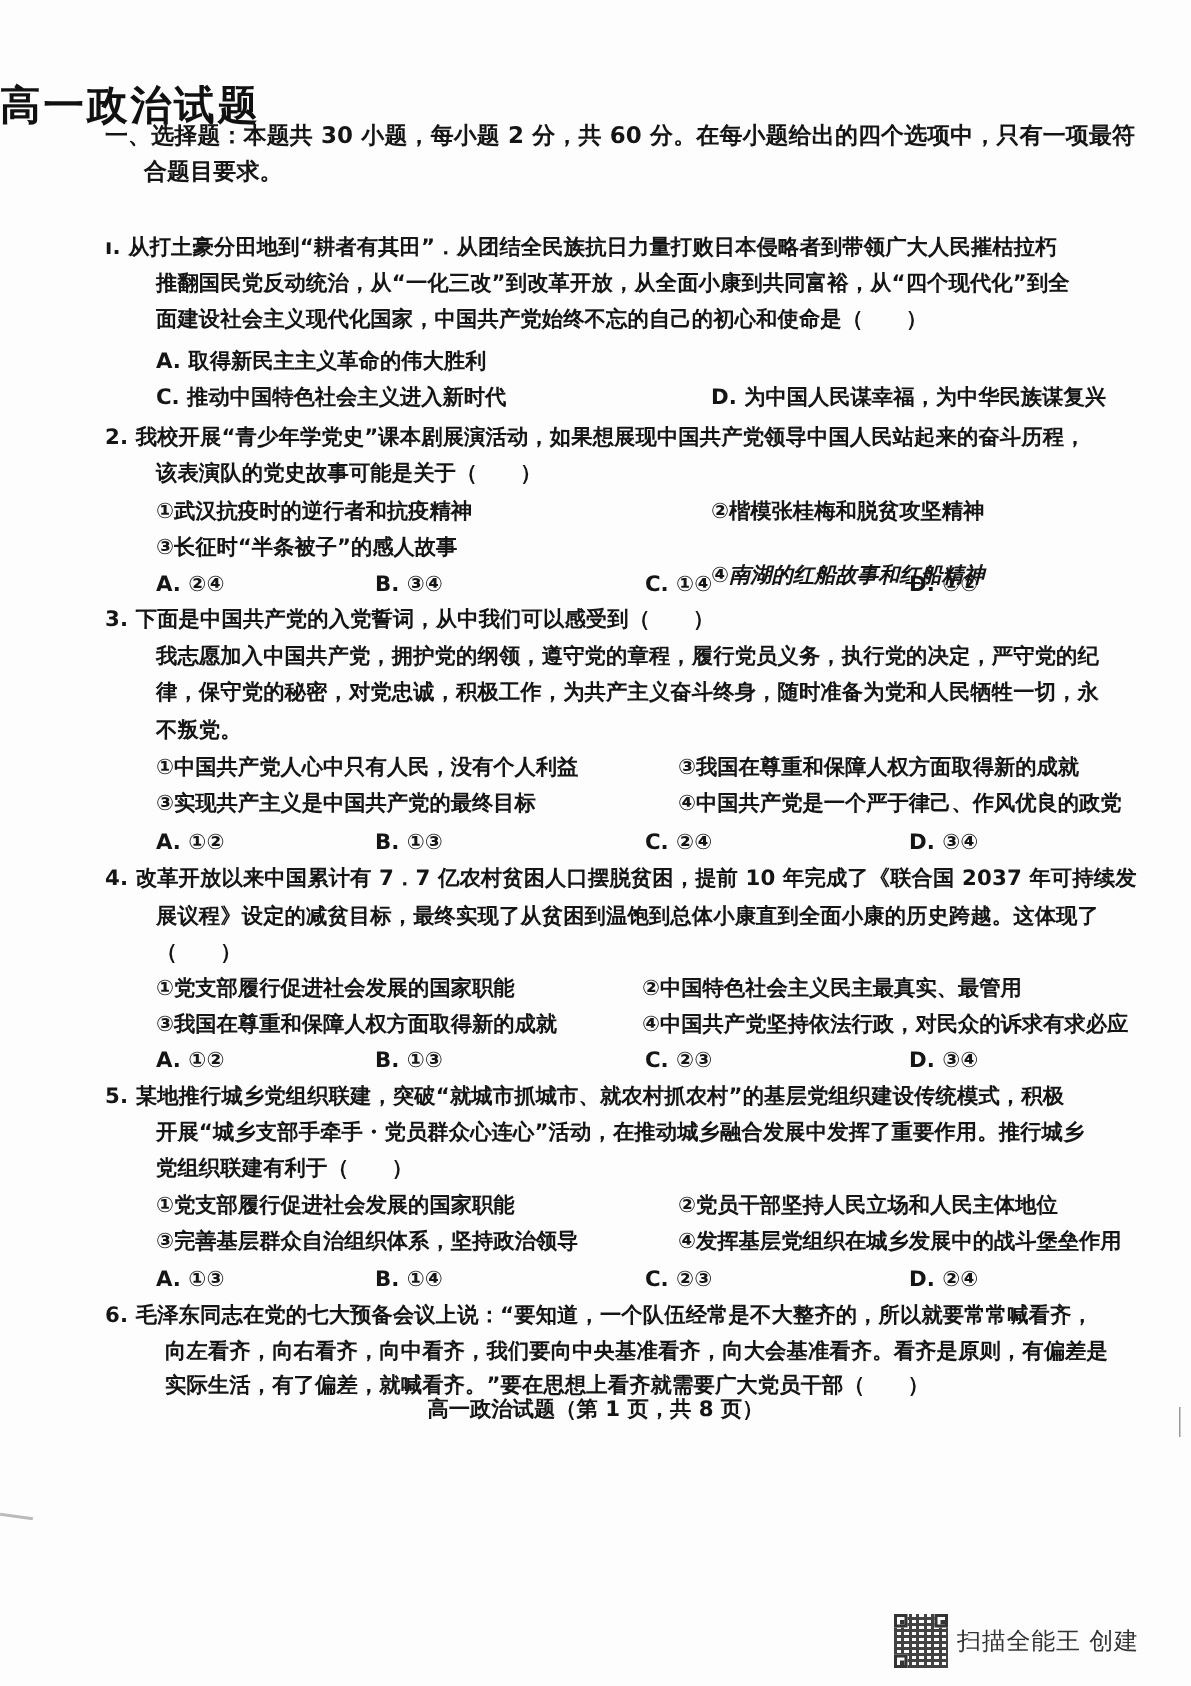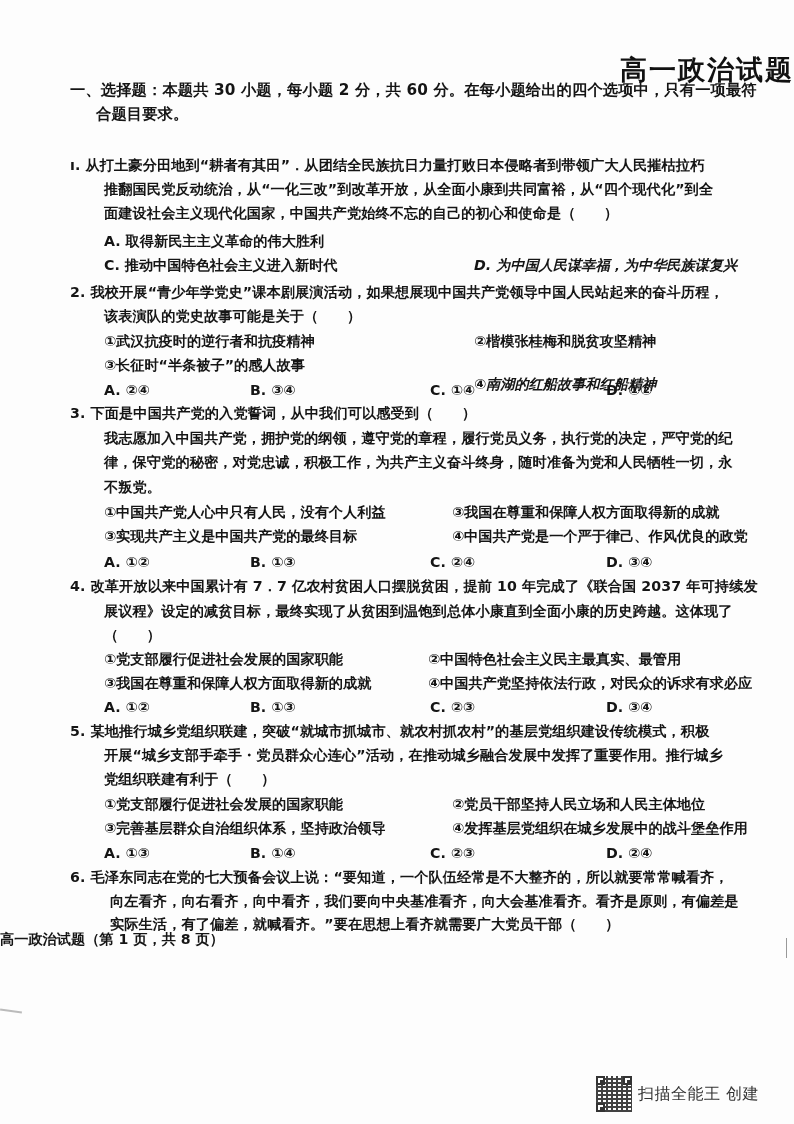--- a/index.html
+++ b/index.html
@@ -1,31 +1,31 @@
 <!DOCTYPE html>
 <html><head>
 <meta charset="utf-8">
 <style>
   html, body { margin: 0; padding: 0; background: #ffffff; }
   body { width: 794px; height: 1124px; position: relative; overflow: hidden;
          font-family: "DejaVu Sans", "Liberation Sans", sans-serif; color: #111; }
   .page { position: absolute; left: 0; top: 0; width: 794px; height: 1124px; background: #fdfdfd; }
-  .title { position: absolute; left: 0; width: 794px; top: 52px; text-align: right;
+  .title { position: absolute; left: 0; width: 794px; top: 52px; text-align: left;
            font-size: 27px; font-weight: bold; letter-spacing: 2px; color: #111; }
   .line { position: absolute; white-space: nowrap; font-size: 14.2px; font-weight: bold;
           line-height: 20px; color: #151515; letter-spacing: 0.1px; }
   .section { font-size: 15.3px; }
   .q { left: 70px; }
   .cont { left: 104px; }
   .opt { position: absolute; white-space: nowrap; font-size: 14.2px; font-weight: bold; line-height: 20px; color: #151515; }
   .c1 { left: 104px; }
   .c2 { left: 474px; }
   .c2b { left: 452px; }
   .a1 { left: 104px; } .a2 { left: 250px; } .a3 { left: 430px; } .a4 { left: 606px; }
-  .footer { position: absolute; left: 0; width: 794px; top: 930px; 
+  .footer { position: absolute; left: 0; width: 794px; top: 930px; text-align: center;
             font-size: 14.2px; font-weight: bold; color: #151515; }
   .watermark { position: absolute; left: 596px; top: 1076px; display: flex; align-items: center; gap: 6px; }
   .qr { width: 36px; height: 36px; position: relative;
         background:
           repeating-linear-gradient(90deg, #222 0 2px, transparent 2px 5px),
           repeating-linear-gradient(0deg, #222 0 2px, #fff 2px 4px);
         opacity: 0.85; }
   .qr .fp { position: absolute; width: 9px; height: 9px; border: 2px solid #111; background: #fff; box-sizing: border-box; }
   .qr .fp::after { content: ""; position: absolute; left: 2px; top: 2px; width: 3px; height: 3px; background: #111; }
   .wm-text { font-size: 16px; color: #333; font-weight: normal; letter-spacing: 0.5px; }
@@ -40,21 +40,21 @@
   <div class="title">高一政治试题</div>
 
   <div class="line section q" style="top:80px;">一、选择题：本题共 30 小题，每小题 2 分，共 60 分。在每小题给出的四个选项中，只有一项最符</div>
   <div class="line section cont" style="top:104px;left:96px;">合题目要求。</div>
 
   <div class="line q" style="top:155px;">ı. 从打土豪分田地到“耕者有其田”．从团结全民族抗日力量打败日本侵略者到带领广大人民摧枯拉朽</div>
   <div class="line cont" style="top:179px;">推翻国民党反动统治，从“一化三改”到改革开放，从全面小康到共同富裕，从“四个现代化”到全</div>
   <div class="line cont" style="top:203px;">面建设社会主义现代化国家，中国共产党始终不忘的自己的初心和使命是（　　）</div>
   <div class="opt c1" style="top:231px;">A. 取得新民主主义革命的伟大胜利</div>
   <div class="opt c1" style="top:255px;">C. 推动中国特色社会主义进入新时代</div>
-  <div class="opt c2" style="top:255px;font-style:italic;">D. 为中国人民谋幸福，为中华民族谋复兴</div>
+  <div class="opt c2" style="top:255px;">D. 为中国人民谋幸福，为中华民族谋复兴</div>
 
   <div class="line q" style="top:282px;">2. 我校开展“青少年学党史”课本剧展演活动，如果想展现中国共产党领导中国人民站起来的奋斗历程，</div>
   <div class="line cont" style="top:306px;">该表演队的党史故事可能是关于（　　）</div>
   <div class="opt c1" style="top:331px;">①武汉抗疫时的逆行者和抗疫精神</div>
   <div class="opt c2" style="top:331px;">②楷模张桂梅和脱贫攻坚精神</div>
   <div class="opt c1" style="top:355px;">③长征时“半条被子”的感人故事</div>
   <div class="opt c2" style="top:374px;font-style:italic;">④南湖的红船故事和红船精神</div>
   <div class="opt a1" style="top:380px;">A. ②④</div>
   <div class="opt a2" style="top:380px;">B. ③④</div>
   <div class="opt a3" style="top:380px;">C. ①④</div>

